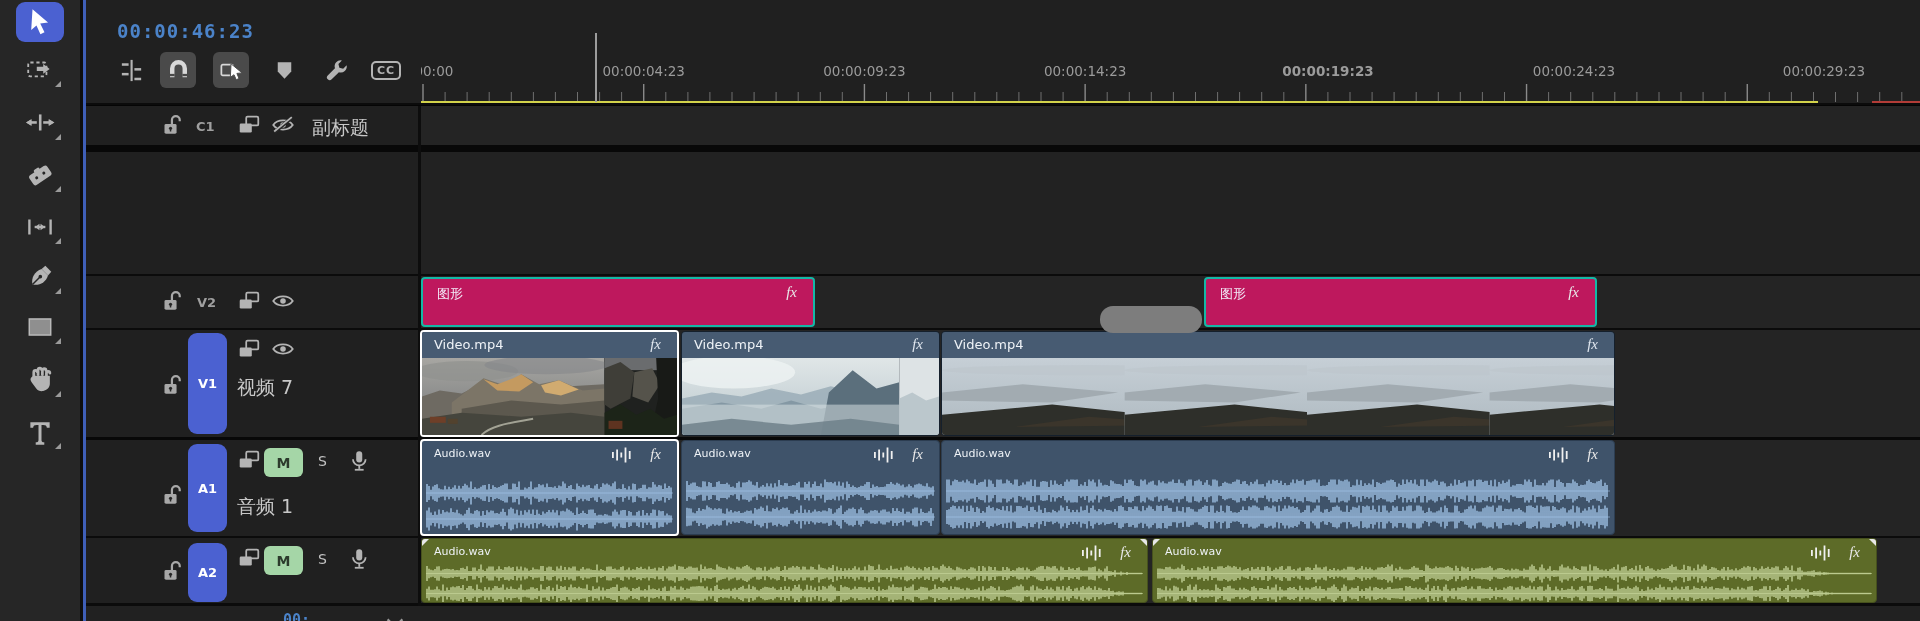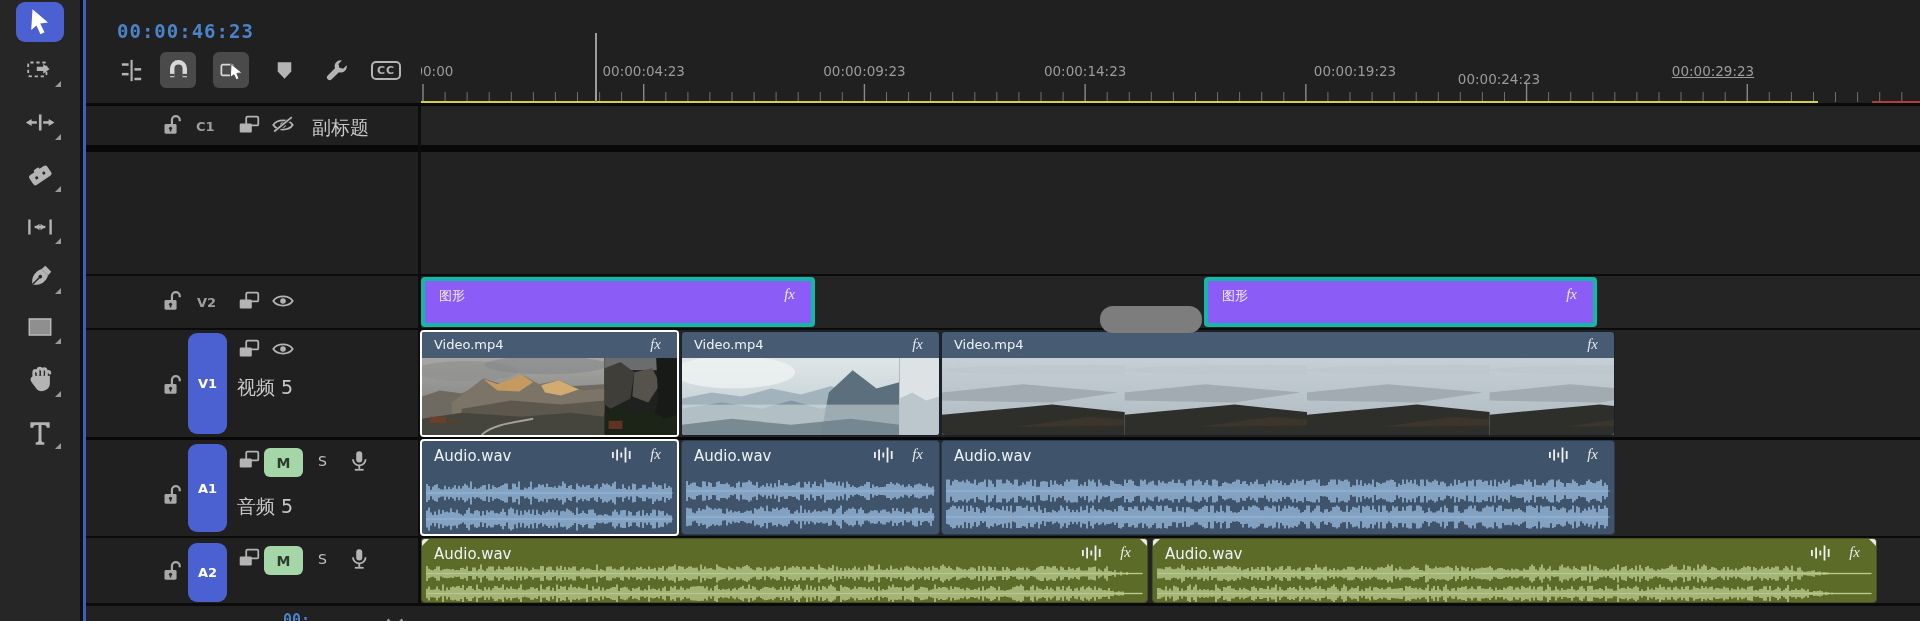--- a/index.html
+++ b/index.html
@@ -43,33 +43,33 @@
   .badge { position:absolute; left:188px; width:39px; background:#4b61d1; border-radius:9px;
     color:#fff; font-size:13px; font-weight:bold; display:flex; align-items:center; justify-content:center; }
   .trk-name { position:absolute; left:237px; font-size:19px; color:#c8c8c8; white-space:nowrap; }
   .hicon { position:absolute; width:26px; height:26px; }
   .mute { position:absolute; left:264px; width:39px; height:29px; background:#a5d6a7; border-radius:6px;
     color:#2c3b2c; font-size:14px; font-weight:bold; display:flex; align-items:center; justify-content:center; }
   .solo { position:absolute; left:318px; font-size:14px; color:#c2c2c2; }
   
   .clip { position:absolute; border-radius:4px; overflow:hidden; }
   .clip.selected { border:2px solid #ffffff; }
-  .gclip { background:#8b5cf6; border:4px solid #14b8a6; }
+  .gclip { background:#be185d; border:2px solid #14b8a6; }
   .gclip .lbl { position:absolute; left:14px; top:6px; font-size:13px; color:#f2eaf8; }
   .fx { position:absolute; top:5px; right:16px; font-family:"Liberation Serif","DejaVu Serif",serif;
     font-style:italic; font-size:15px; color:#e9e9e9; }
   .vclip { background:#1d232b; border:1px solid #15202c; }
   .vhead { position:absolute; left:0; top:0; right:0; height:26px; background:#475b72; }
   .vhead .lbl { position:absolute; left:12px; top:5px; font-size:13px; color:#eef2f6; }
   .vhead .fx { top:4px; color:#dfe6ee; }
   .vthumb { position:absolute; left:0; top:26px; right:0; bottom:0; }
   .vthumb svg { width:100%; height:100%; display:block; }
   .aclip-blue  { background:#3f536a; border:1px solid #2c3d51; color:#a9cdf2; }
   .aclip-green { background:#5d6b28; border:1px solid #46511d; color:#ccdca2; }
-  .aclip-blue .lbl, .aclip-green .lbl { position:absolute; left:12px; top:6px; font-size:15px; color:#eef2f6; }
+  .aclip-blue .lbl, .aclip-green .lbl { position:absolute; left:12px; top:6px; font-size:11px; color:#eef2f6; }
   .alev { position:absolute; top:6px; width:22px; height:16px; }
   .waveband { position:absolute; left:4px; right:4px; }
   .corner-tl, .corner-tr { position:absolute; top:0; width:0; height:0; }
   .corner-tl { left:0; border-top:7px solid #e8e8e8; border-right:7px solid transparent; }
   .corner-tr { right:0; border-top:7px solid #e8e8e8; border-left:7px solid transparent; }
   #drag-pill { left:1100px; top:306px; width:102px; height:27px; background:#7d7d7d; border-radius:13px; z-index:30; }
   
   #bottom-row { left:86px; top:606px; width:1834px; height:17px; background:#212121; overflow:hidden; }
   #bottom-tc { position:absolute; left:197px; top:5px; font-size:15px; font-weight:bold; color:#4b83c9;
     font-family:"DejaVu Sans Mono","Liberation Mono",monospace; }
@@ -328,23 +328,23 @@
   <div class="tbtn" style="left:368px">
       <span id="cc-box">CC</span>
     </div>
 
   <div id="ruler-zone" class="abs">
     <div id="ruler-labels">
         <span style="left: 2px;">00:00:00</span>
         <span style="left: 222.71px;">00:00:04:23</span>
         <span style="left: 443.42px;">00:00:09:23</span>
         <span style="left: 664.13px;">00:00:14:23</span>
-        <span style="left: 934px;">00:00:19:23</span>
-        <span style="left: 1078px; margin-top: 8px;">00:00:24:23</span>
-        <span style="left: 1292px; text-decoration: underline;">00:00:29:23</span>
+        <span style="left: 907px; font-weight: bold;">00:00:19:23</span>
+        <span style="left: 1153px;">00:00:24:23</span>
+        <span style="left: 1403px;">00:00:29:23</span>
       </div>
     <svg id="ruler-ticks" width="1499" height="20">
         <line x1="2" y1="0" x2="2" y2="18" stroke="#8a8a8a" stroke-width="1.4"></line>
         <line x1="24.1" y1="8" x2="24.1" y2="18" stroke="#6f6f6f" stroke-width="1"></line>
         <line x1="46.1" y1="8" x2="46.1" y2="18" stroke="#6f6f6f" stroke-width="1"></line>
         <line x1="68.2" y1="8" x2="68.2" y2="18" stroke="#6f6f6f" stroke-width="1"></line>
         <line x1="90.3" y1="8" x2="90.3" y2="18" stroke="#6f6f6f" stroke-width="1"></line>
         <line x1="112.4" y1="8" x2="112.4" y2="18" stroke="#6f6f6f" stroke-width="1"></line>
         <line x1="134.4" y1="8" x2="134.4" y2="18" stroke="#6f6f6f" stroke-width="1"></line>
         <line x1="156.5" y1="8" x2="156.5" y2="18" stroke="#6f6f6f" stroke-width="1"></line>
@@ -457,35 +457,35 @@
   <svg class="hicon" style="left:236px;top:336px">
       <use href="#i-sync"></use>
     </svg>
   <svg class="hicon" style="left:270px;top:336px">
       <use href="#i-eye"></use>
     </svg>
   <svg class="hicon" style="left:158px;top:372px">
       <use href="#i-lock"></use>
     </svg>
   <div class="badge" style="top:333px;height:101px">V1</div>
-  <div class="trk-name" style="left:237px;top:375px">视频 5</div>
+  <div class="trk-name" style="left:237px;top:375px">视频 7</div>
 
   <svg class="hicon" style="left:236px;top:447px">
       <use href="#i-sync"></use>
     </svg>
   <div class="mute" style="top:448px">M</div>
   <div class="solo" style="top:453px">S</div>
   <svg class="hicon" style="left:346px;top:448px">
       <use href="#i-mic"></use>
     </svg>
   <svg class="hicon" style="left:158px;top:482px">
       <use href="#i-lock"></use>
     </svg>
   <div class="badge" style="top:444px;height:88px">A1</div>
-  <div class="trk-name" style="left:237px;top:494px">音频 5</div>
+  <div class="trk-name" style="left:237px;top:494px">音频 1</div>
 
   <svg class="hicon" style="left:236px;top:545px">
       <use href="#i-sync"></use>
     </svg>
   <div class="mute" style="top:546px">M</div>
   <div class="solo" style="top:551px">S</div>
   <svg class="hicon" style="left:346px;top:546px">
       <use href="#i-mic"></use>
     </svg>
   <svg class="hicon" style="left:158px;top:558px">

